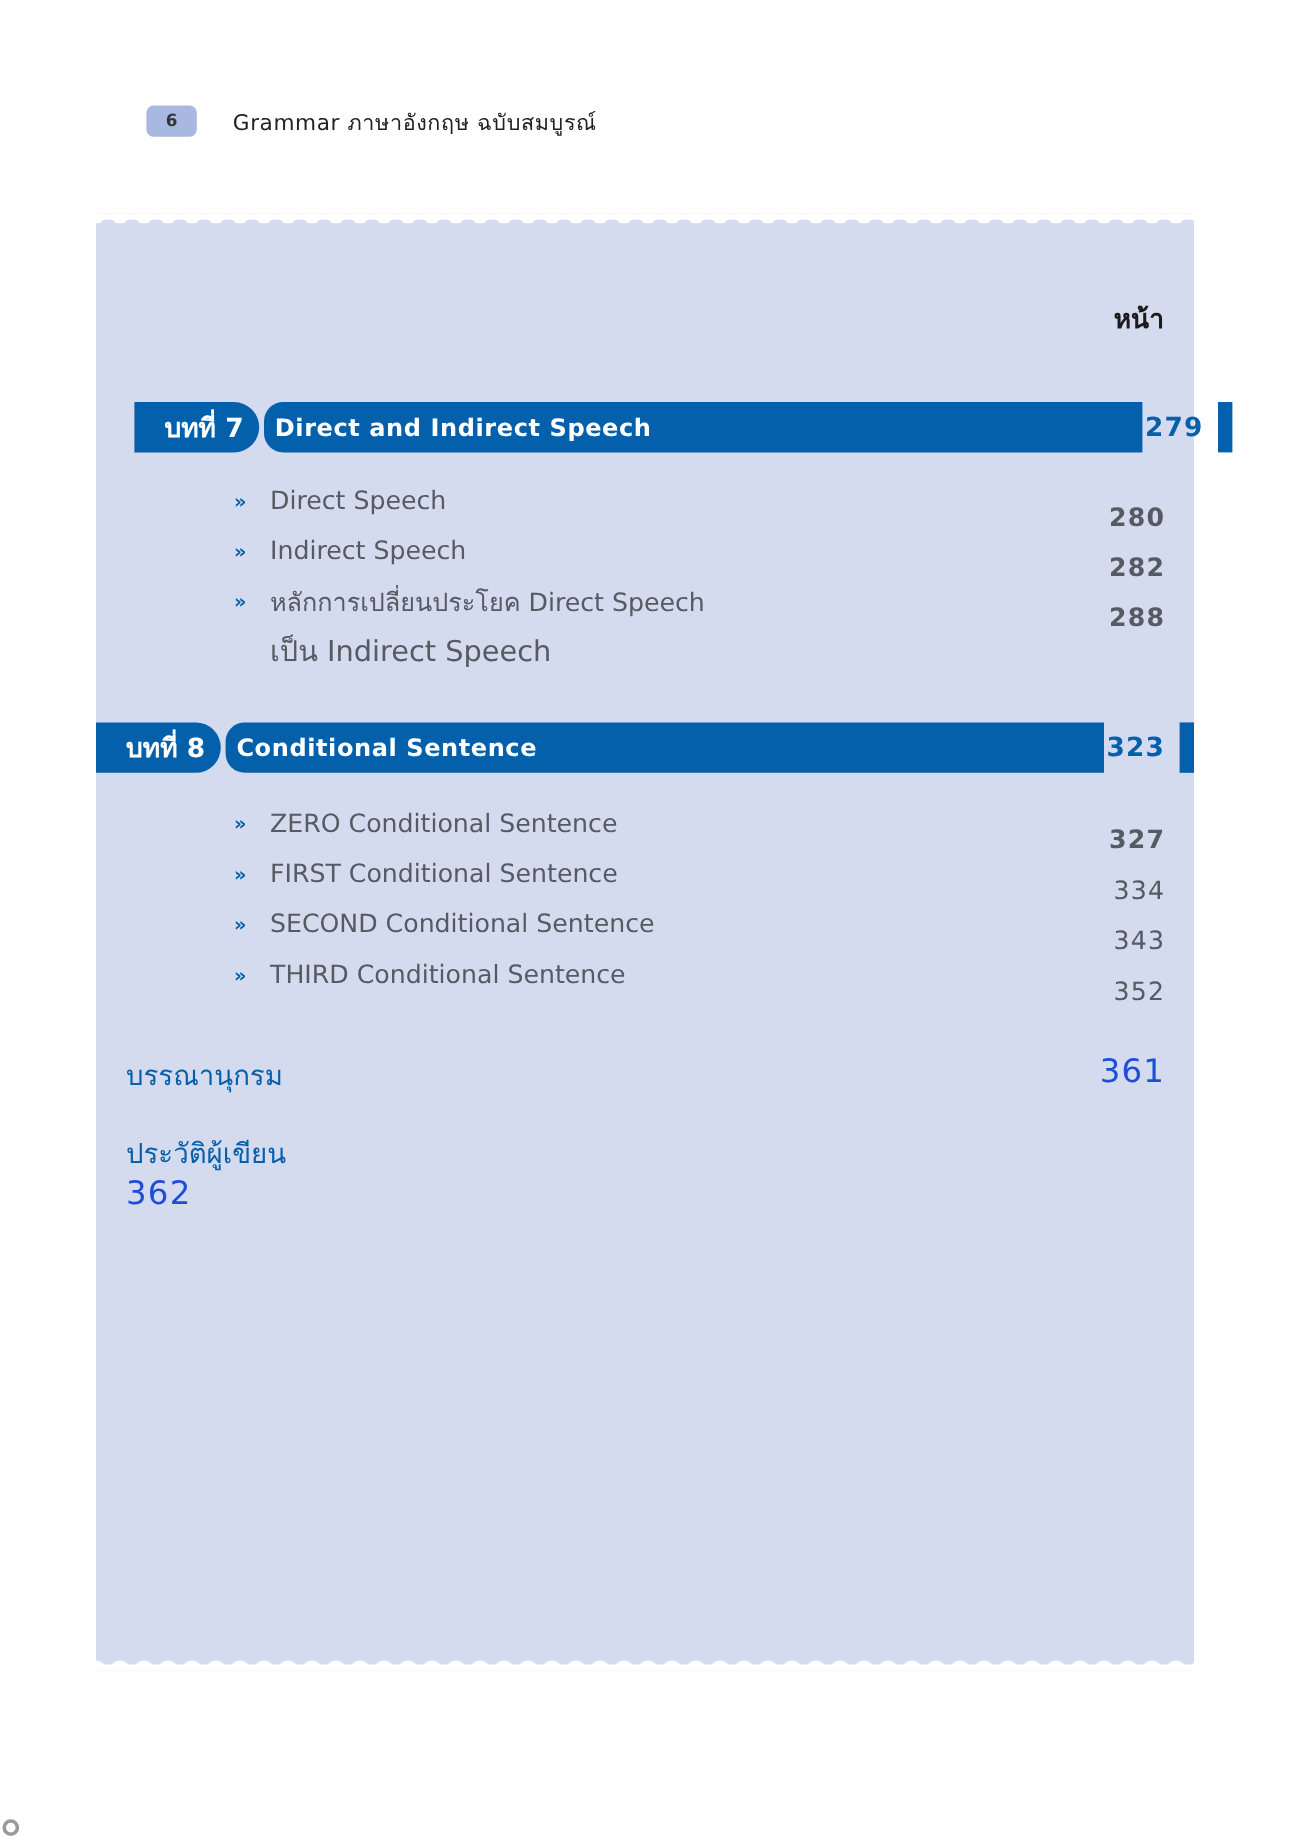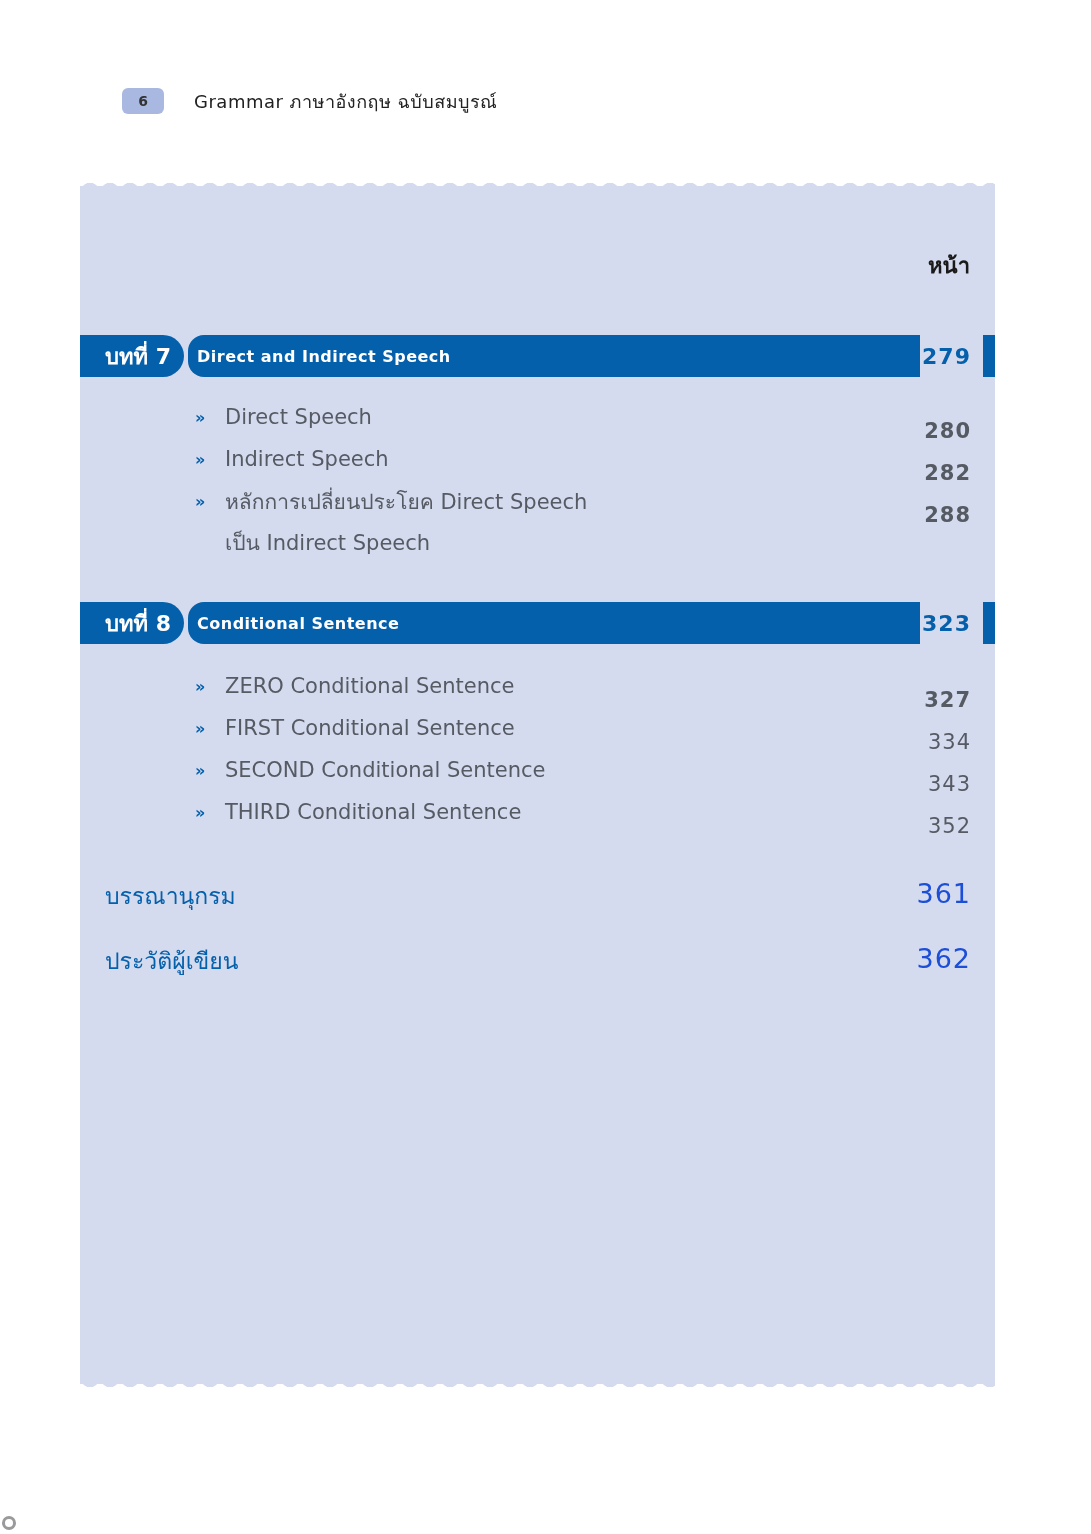--- a/index.html
+++ b/index.html
@@ -119,21 +119,21 @@
     }
     .title-pill {
       position: absolute;
       left: 108px;
       top: 0;
       width: 732px;
       height: 42px;
       background: #0560ac;
       border-radius: 16px 0 0 16px;
       color: #ffffff;
-      font-size: 16px;
+      font-size: 20px;
       font-weight: bold;
       display: flex;
       align-items: center;
       padding-left: 9px;
       box-sizing: border-box;
       letter-spacing: 0.5px;
     }
     .chapter-page {
       position: absolute;
       right: 24px;
@@ -178,21 +178,21 @@
     .sub-page.regular {
       font-weight: normal;
     }
     .sub-cont {
       position: absolute;
       left: 225px;
       height: 34px;
       display: flex;
       align-items: center;
       color: #555a63;
-      font-size: 21px;
+      font-size: 24px;
     }
 
     
     .back-item {
       position: absolute;
       left: 105px;
       right: 120px;
       height: 36px;
       display: flex;
       align-items: flex-start;
@@ -227,21 +227,21 @@
   <div class="page-badge">6</div>
   <div class="book-title">Grammar ภาษาอังกฤษ ฉบับสมบูรณ์</div>
 </div>
 
 <div class="wave wave-top"></div>
 <div class="panel"></div>
 <div class="wave wave-bottom"></div>
 
 <div class="page-col-label">หน้า</div>
 
-<div class="chapter-bar" style="top:335px;">
+<div class="chapter-bar" style="top:335px;margin-left:32px;">
   <div class="bar-main"></div>
   <div class="chapter-pill">บทที่ 7</div>
   <div class="title-pill">Direct and Indirect Speech</div>
   <div class="chapter-page">279</div>
   <div class="bar-stub"></div>
 </div>
 
 <div class="sub-item" style="top:400px;">
   <span class="sub-bullet">»</span>
   <span class="sub-label">Direct Speech</span>
@@ -285,18 +285,18 @@
 <div class="sub-item" style="top:795px;">
   <span class="sub-bullet">»</span>
   <span class="sub-label">THIRD Conditional Sentence</span>
   <span class="sub-page regular">352</span>
 </div>
 
 <div class="back-item" style="top:878px;">
   <span class="back-label">บรรณานุกรม</span>
   <span class="back-page">361</span>
 </div>
-<div class="back-item" style="top:943px;">
+<div class="back-item" style="top:943px;flex-direction:column;">
   <span class="back-label">ประวัติผู้เขียน</span>
   <span class="back-page">362</span>
 </div>
 
 <div class="corner-mark"></div>
 
 </body></html>

